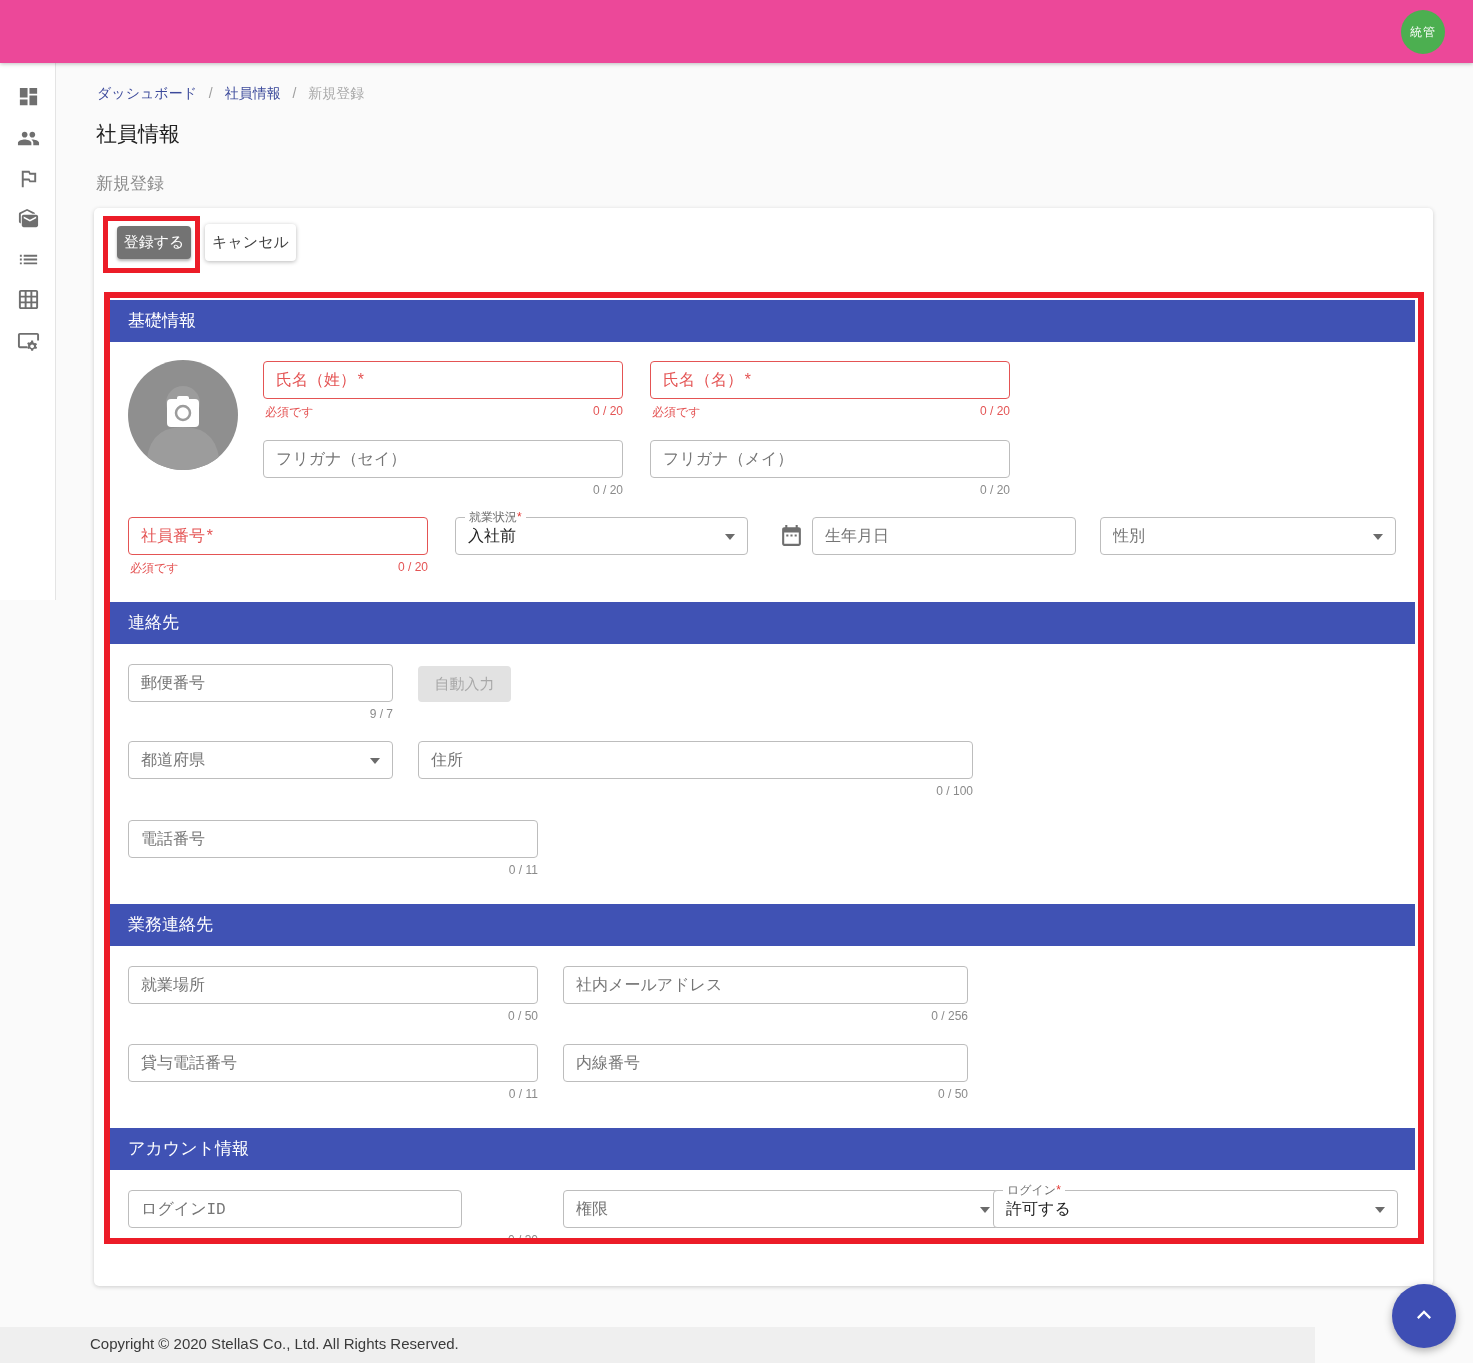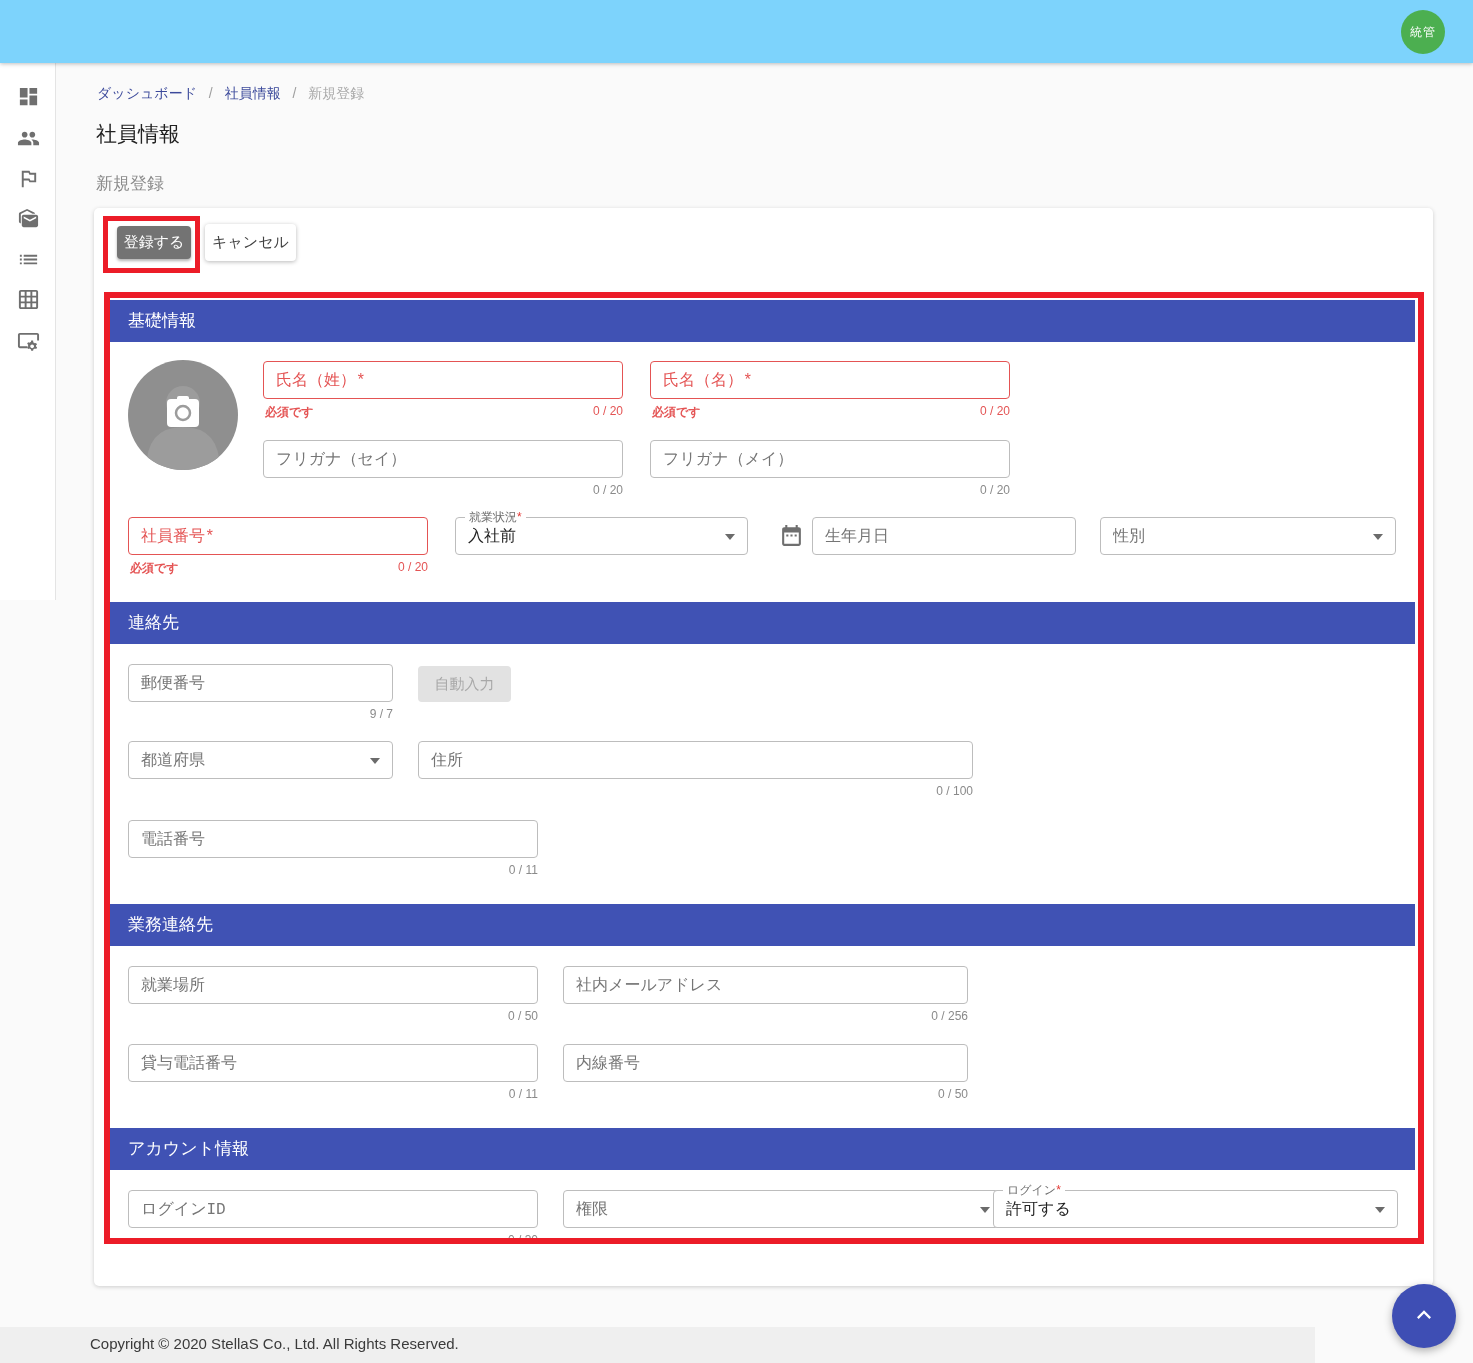--- a/index.html
+++ b/index.html
@@ -1,21 +1,21 @@
 <!DOCTYPE html>
 <html><head>
 <meta charset="utf-8">
 <style>
   * { margin:0; padding:0; box-sizing:border-box; }
   html,body { width:1473px; height:1363px; }
   body { font-family:"Liberation Sans","DejaVu Sans",sans-serif; background:#fafafa; }
   .page { position:relative; width:1473px; height:1363px; background:#fafafa; overflow:hidden; }
 
   
-  .topbar { position:absolute; left:0; top:0; width:1473px; height:63px; background:#7dd3fc; box-shadow:0 1px 4px rgba(0,0,0,.25); z-index:10;padding-left:48px; }
+  .topbar { position:absolute; left:0; top:0; width:1473px; height:63px; background:#ec4899; box-shadow:0 1px 4px rgba(0,0,0,.25); z-index:10;padding-left:48px; }
   .avatar-chip { position:absolute; left:1401px; top:10px; width:44px; height:44px; border-radius:50%; background:#4caf50; color:#fff; font-size:12px; display:flex; align-items:center; justify-content:center; letter-spacing:1px; cursor:pointer; }
 
   
   .sidebar { position:absolute; left:0; top:63px; width:56px; height:537px; background:#fff; border-right:1px solid #e4e4e4; z-index:9; }
   .side-icon { position:absolute; left:17px; width:23px; height:23px; color:#6f6f6f; cursor:pointer; }
   .side-icon svg { width:23px; height:23px; fill:#6f6f6f; }
 
   
   .breadcrumb { position:absolute; left:97px; top:85px; font-size:14px; color:#9e9e9e; z-index:2; }
   .crumb-link { color:#3c4a9b; text-decoration:none; cursor:pointer; }
@@ -39,21 +39,21 @@
   
   .field { position:absolute; height:38px; background:#fff; border:1px solid #bdbdbd; border-radius:4px; display:flex; align-items:center; padding:0 12px; font-size:16px; color:#757575; z-index:3; cursor:text; }
   .field.error { border:1.6px solid #e45454; }
   .field.error .flabel { color:#e45454; }
   .flabel { white-space:nowrap; overflow:hidden;font-family:Liberation Mono, monospace; }
   .fvalue { color:#222; }
   .sel { cursor:pointer; }
   .caret { position:absolute; right:12px; top:16px; width:0; height:0; border-left:5px solid transparent; border-right:5px solid transparent; border-top:6px solid #6b6b6b; }
   .notch-label { position:absolute; top:-8px; left:9px; background:#fff; padding:0 4px; font-size:12px; color:#6f6f6f; line-height:14px; white-space:nowrap; }
   .req { color:#e53935; }
-  .helper { position:absolute; font-size:12px; color:#e45454; z-index:3;font-weight:bold; }
+  .helper { position:absolute; font-size:12px; color:#e45454; z-index:3; }
   .counter { position:absolute; font-size:12px; color:#8a8a8a; z-index:3; }
   .counter.err { color:#e45454; }
 
   
   .avatar-upload { position:absolute; left:128px; top:360px; width:110px; height:110px; z-index:3; cursor:pointer; }
 
   
   .cal-icon { position:absolute; left:779px; top:523px; width:25px; height:25px; z-index:3; cursor:pointer; }
   .cal-icon svg { width:25px; height:25px; fill:#6f6f6f; }
 
@@ -249,21 +249,21 @@
   </div>
   <div class="counter" style="right:935px;top:1087px">0 / 11</div>
 
   <div class="field" style="left:563px;top:1044px;width:405px">
     <span class="flabel">内線番号</span>
   </div>
   <div class="counter" style="right:505px;top:1087px">0 / 50</div>
 
   <div class="section-bar" style="top:1128px">アカウント情報</div>
 
-  <div class="field" style="left:128px;top:1190px;width:410px">
+  <div class="field" style="left:128px;top:1190px;width:334px">
     <span class="flabel">ログインID</span>
   </div>
   <div class="counter" style="right:935px;top:1233px">0 / 30</div>
 
   <div class="field sel" style="left:563px;top:1190px;width:440px">
     <span class="flabel">権限</span>
     <span class="caret"></span>
   </div>
 
   <div class="field sel" style="left:993px;top:1190px;width:405px">

